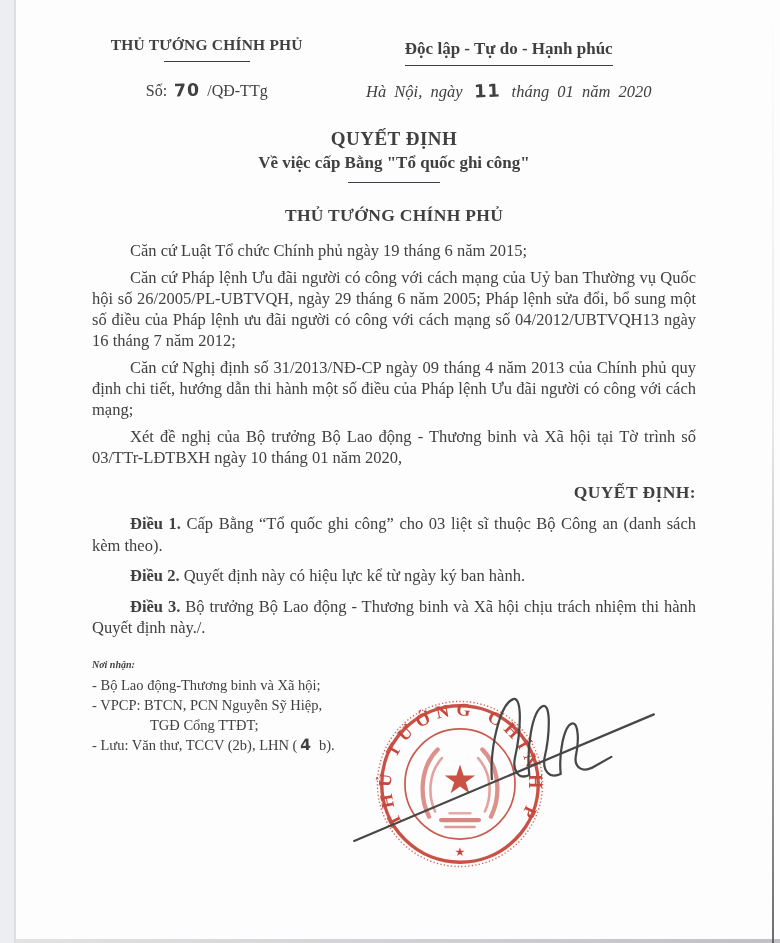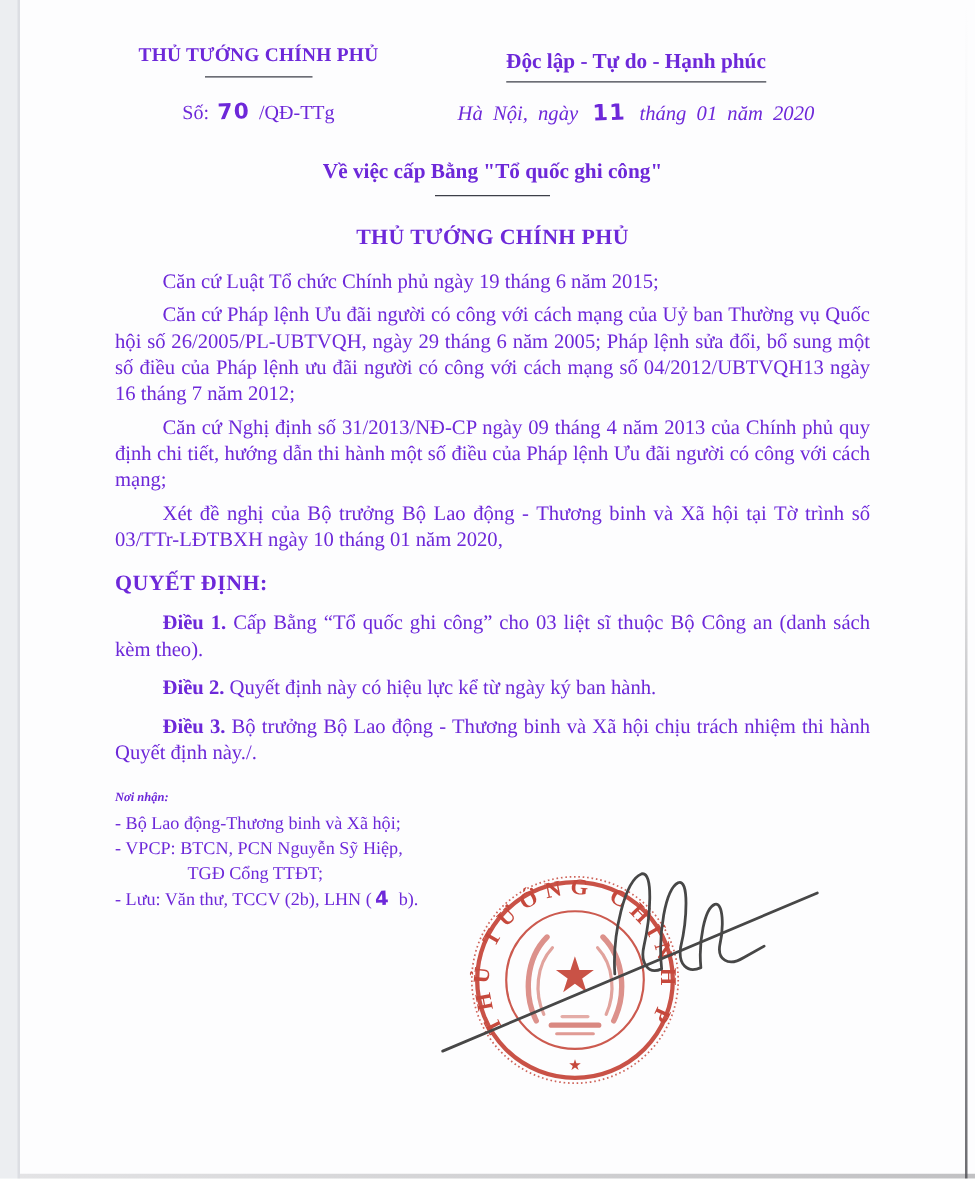--- a/index.html
+++ b/index.html
@@ -1,20 +1,20 @@
 <!DOCTYPE html>
 <html><head>
 <meta charset="utf-8">
 <style>
   * { margin:0; padding:0; box-sizing:border-box; }
   html,body { width:780px; height:943px; }
   body { background:#f4f5f7; }
   .page {
     position:relative; width:780px; height:943px; overflow:hidden;
-    background:#fdfdfe; color:#6d28d9;
+    background:#fdfdfe; color:#404040;
     font-family:"Liberation Serif","DejaVu Serif",serif;
   }
   .scan-strip-left { position:absolute; left:0; top:0; bottom:0; width:16px;
     background:#eceef1; border-right:2px solid #dcdee3; }
   .scan-edge-right { position:absolute; right:6px; top:0; bottom:0; width:2px;
     background:linear-gradient(to bottom, rgba(120,120,125,0) 0%, rgba(120,120,125,.15) 45%, rgba(60,60,65,.75) 100%); }
   .scan-edge-bottom { position:absolute; left:16px; right:0; bottom:0; height:4px;
     background:linear-gradient(to right, rgba(150,150,155,.25), rgba(80,80,85,.35)); }
 
   .doc { position:absolute; left:92px; top:36px; width:604px; }
@@ -37,21 +37,21 @@
   
   .title-block { text-align:center; margin-top:26px; }
   .title-main { font-weight:bold; font-size:19px; letter-spacing:.5px; }
   .title-sub  { font-weight:bold; font-size:17px; margin-top:3px; }
   .rule-title { width:92px; margin:9px auto 0; }
   .authority { text-align:center; font-weight:bold; font-size:17.5px; letter-spacing:.3px; margin-top:22px; }
 
   
   .preamble { margin-top:14px; }
   .para { font-size:16.5px; line-height:21px; text-align:justify; text-indent:38px; margin-top:6px; }
-  .decide-heading { text-align:left; font-weight:bold; font-size:17.5px; margin-top:14px; letter-spacing:.4px; }
+  .decide-heading { text-align:right; font-weight:bold; font-size:17.5px; margin-top:14px; letter-spacing:.4px; }
   .articles { margin-top:10px; }
   .article { font-size:16.5px; line-height:21.5px; text-align:justify; text-indent:38px; margin-top:9px; }
   .article b { font-weight:bold; }
 
   
   .footer { display:flex; margin-top:16px; }
   .recipients { width:54%; font-size:14.5px; line-height:20px; }
   .recipients .label { font-weight:bold; font-style:italic; font-size:10px; }
   .recipients .indent { padding-left:58px; }
   .sig-col { width:46%; text-align:center; }
@@ -88,20 +88,21 @@
         <hr class="rule rule-motto">
         <div class="date-line">
           <span>Hà Nội, ngày</span>
           <span class="handwritten">11</span>
           <span>tháng 01 năm 2020</span>
         </div>
       </div>
     </div>
 
     <div class="title-block">
+      <div class="title-main">QUYẾT ĐỊNH</div>
       <div class="title-sub">Về việc cấp Bằng "Tổ quốc ghi công"</div>
       <hr class="rule rule-title">
     </div>
 
     <div class="authority">THỦ TƯỚNG CHÍNH PHỦ</div>
 
     <div class="preamble">
       <p class="para">Căn cứ Luật Tổ chức Chính phủ ngày 19 tháng 6 năm 2015;</p>
       <p class="para">Căn cứ Pháp lệnh Ưu đãi người có công với cách mạng của Uỷ ban Thường vụ Quốc hội số 26/2005/PL-UBTVQH, ngày 29 tháng 6 năm 2005; Pháp lệnh sửa đổi, bổ sung một số điều của Pháp lệnh ưu đãi người có công với cách mạng số 04/2012/UBTVQH13 ngày 16 tháng 7 năm 2012;</p>
       <p class="para">Căn cứ Nghị định số 31/2013/NĐ-CP ngày 09 tháng 4 năm 2013 của Chính phủ quy định chi tiết, hướng dẫn thi hành một số điều của Pháp lệnh Ưu đãi người có công với cách mạng;</p>

